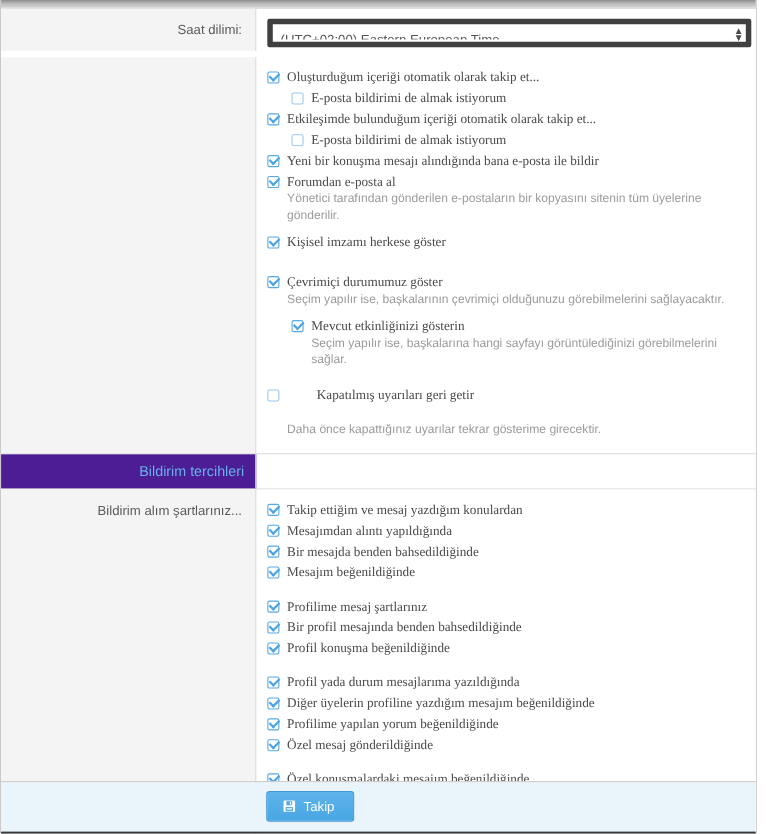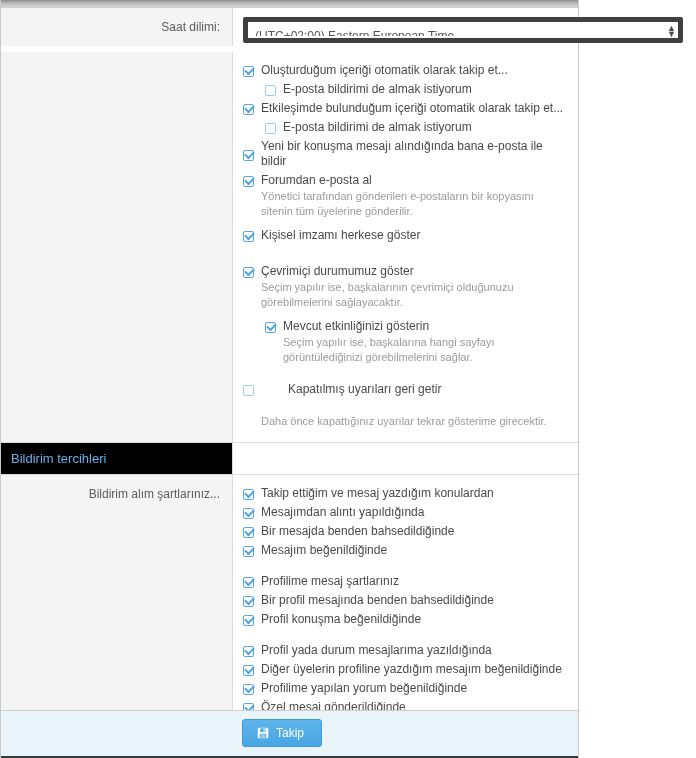--- a/index.html
+++ b/index.html
@@ -4,21 +4,21 @@
 <style>
   html,body{margin:0;padding:0;}
   body{
     width:696px;height:758px;overflow:hidden;
     background:#ffffff;
     font-family:"Liberation Sans", sans-serif;
     font-size:12px;
     color:#4a4a4a;
     -webkit-font-smoothing:antialiased;
   }
-  .page{position:relative;width:579px;height:758px;box-sizing:border-box;border-left:1px solid #c9c9c9;border-right:1px solid #c9c9c9;}
+  .page{position:relative;width:688px;height:758px;box-sizing:border-box;border-left:1px solid #c9c9c9;border-right:1px solid #c9c9c9;}
   
   .top-strip{height:7px;background:linear-gradient(to bottom,#8d8d8d 0%,#b9b9b9 45%,#d6d6d6 100%);border-bottom:1px solid #cfcfcf;}
   .row{display:flex;align-items:flex-start;background:#fff;}
   .row .lbl{
     width:232px;min-width:232px;box-sizing:border-box;
     background:#f4f4f4;border-right:1px solid #dcdcdc;
     text-align:right;padding:10px 12px 10px 8px;
     color:#5b5b5b;font-size:12px;line-height:18px;
   }
   .row .fld{flex:1;box-sizing:border-box;padding:9px 12px 9px 10px;}
@@ -37,21 +37,21 @@
     font-family:"Liberation Sans", sans-serif;font-size:12px;
   }
   .select-arrows{
     position:absolute;right:7px;top:50%;transform:translateY(-50%);
     font-size:9px;line-height:8px;color:#4a4a4a;pointer-events:none;text-align:center;
   }
   .select-arrows div{height:6px;}
 
   
   .cb-list{padding:2px 0 0 0;}
-  .cb{display:flex;align-items:center;margin:0 0 9px 0;}
+  .cb{display:flex;align-items:flex-start;margin:0 0 9px 0;font-family:Liberation Serif, serif;}
   .cb.tight{margin-bottom:4px;}
   .cb.indent{margin-left:22px;}
   .cb.indent2{margin-left:22px;}
   .box{
     width:11px;height:11px;min-width:11px;box-sizing:border-box;
     border:1px solid #7bb9e8;border-radius:2px;background:#fff;
     margin-top:2px;margin-right:7px;position:relative;
   }
   .box.on{border-color:#58a9e3;}
   .box.on:after{
@@ -63,22 +63,22 @@
   .cb .txt{font-size:12px;line-height:15px;color:#4a4a4a;}
   .desc{color:#9b9b9b;font-size:11px;line-height:15px;margin:0 0 9px 18px;}
   .desc.d2{margin-left:40px;}
   .gap{height:12px;}
   .gap-s{height:8px;}
 
   
   .sec-head{display:flex;align-items:center;border-top:1px solid #dcdcdc;border-bottom:1px solid #dcdcdc;background:#fff;}
   .sec-head .sec-left{
     width:232px;min-width:232px;box-sizing:border-box;
-    text-align:left;padding:8px 10px;
-    color:#67b0e8;font-size:13px;border-right:1px solid #dcdcdc;background:#000000;
+    text-align:right;padding:8px 10px;
+    color:#67b0e8;font-size:13px;border-right:1px solid #dcdcdc;background:#4c1d95;
   }
   .sec-head .sec-right{flex:1;}
 
   
   .footer{
     position:absolute;left:0;right:0;bottom:0;
     box-sizing:border-box;
     background:#eaf4fb;border-top:1px solid #cfcfcf;border-bottom:2px solid #3a3a3a;
     padding:8px 0 9px 0;
   }

